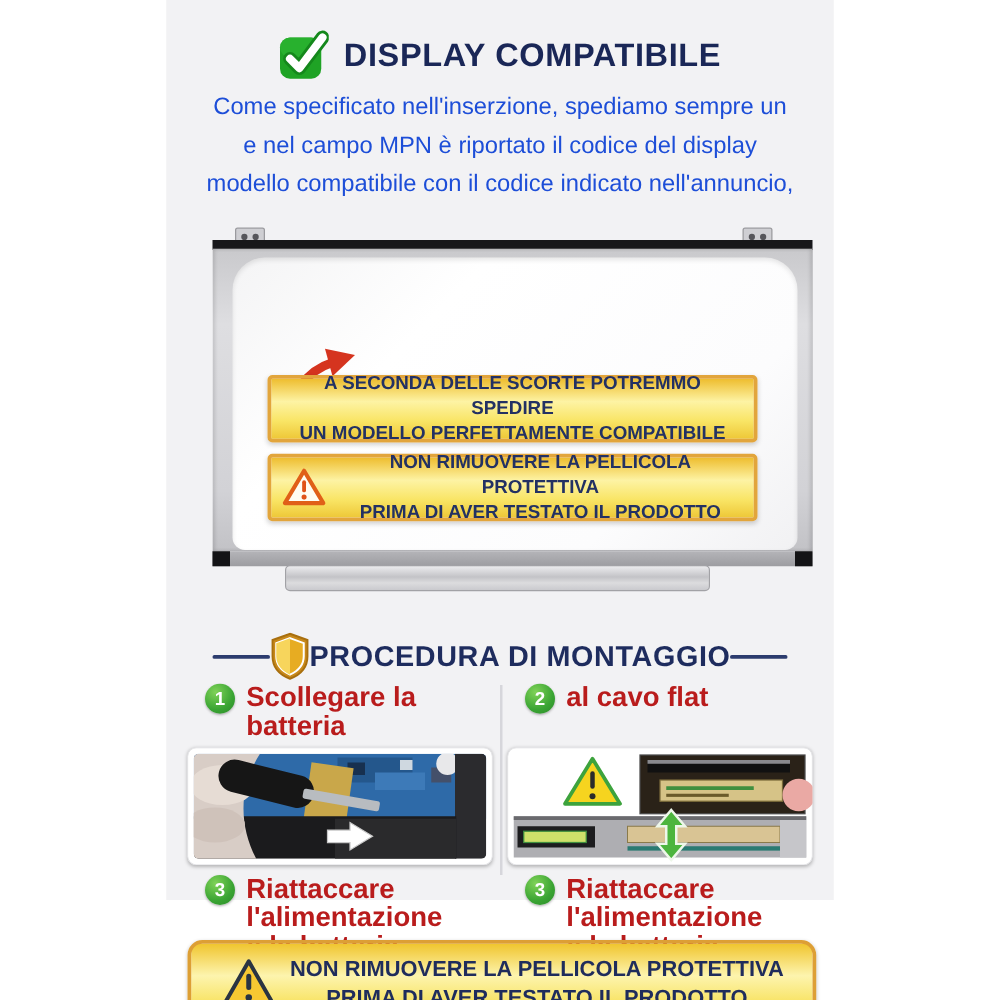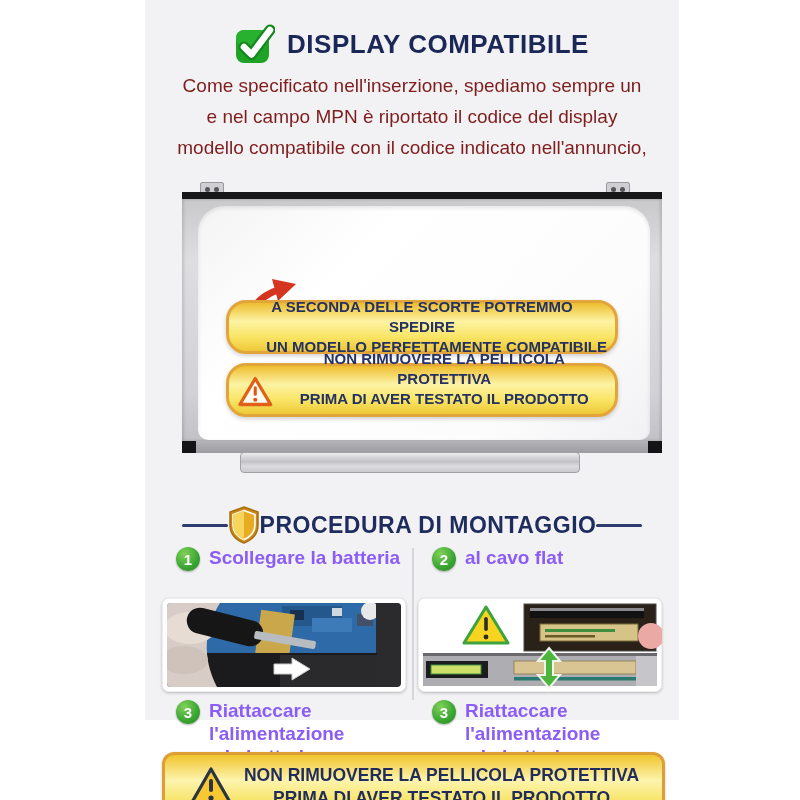--- a/index.html
+++ b/index.html
@@ -1,27 +1,27 @@
 <!DOCTYPE html>
 <html><head>
 <meta charset="utf-8">
 <style>
   * { margin:0; padding:0; box-sizing:border-box; }
   html,body { width:800px; height:800px; background:#ffffff; overflow:hidden;
     font-family:"Liberation Sans","DejaVu Sans",sans-serif; }
   .page { position:relative; width:800px; height:800px; background:#ffffff; }
-  .content { position:absolute; left:145px; top:0; width:534px; height:720px;
+  .content { position:absolute; left:133px; top:0; width:534px; height:720px;
     background:#f2f2f4; }
 
   
   .header-row { position:absolute; top:24px; left:0; width:100%;
     display:flex; align-items:center; justify-content:center; gap:12px; }
   .title { font-size:26px; font-weight:bold; color:#1a2757; letter-spacing:.5px; }
   .intro { position:absolute; top:70px; left:0; width:100%; text-align:center;
-    font-size:19px; line-height:31px; color:#7f1d1d; }
+    font-size:19px; line-height:31px; color:#1d4ed8; }
 
   
   .panel { position:absolute; left:37px; top:182px; width:480px; height:292px; }
   .bracket { position:absolute; top:0; width:24px; height:14px; background:#cfcfd3;
     border:1px solid #9a9a9e; border-radius:2px; display:flex; align-items:center;
     justify-content:center; gap:4px; }
   .bracket i { width:5px; height:5px; border-radius:50%; background:#55555a; }
   .bracket.bl { left:18px; } .bracket.br { left:424px; }
   .lcd-topstrip { position:absolute; top:10px; left:0; width:480px; height:8px;
     background:#17171a; }
@@ -33,24 +33,24 @@
     border-radius:26px 26px 10px 10px; box-shadow:inset 0 2px 4px rgba(0,0,0,.10); }
   .lcd-bottomstrip { position:absolute; top:259px; left:0; width:480px; height:12px;
     background:linear-gradient(180deg,#b4b4b8,#9d9da1); }
   .lcd-cap { position:absolute; top:259px; width:14px; height:12px; background:#141416; }
   .lcd-cap.cl { left:0; } .lcd-cap.cr { left:466px; }
   .lcd-foil { position:absolute; top:270px; left:58px; width:340px; height:21px;
     background:linear-gradient(180deg,#ececee,#c3c3c7 45%,#dcdcde 70%,#cacace);
     border:1px solid #a2a2a6; border-radius:4px; }
 
   .panel-banner { position:absolute; left:44px; width:392px;
-    border:3px solid #e2a53c; border-radius:20px; text-align:center;
+    border:3px solid #e2a53c; border-radius:4px; text-align:center;
     background:linear-gradient(180deg,#eebd2e,#fdf3a4 38%,#f9e566 70%,#eec838);
     color:#233163; font-weight:bold; font-size:15px; line-height:20px;
-    display:flex; align-items:flex-end; justify-content:center; gap:8px;
+    display:flex; align-items:center; justify-content:center; gap:8px;
     box-shadow:0 2px 4px rgba(0,0,0,.18); padding:5px 8px; }
   .banner-stock { top:118px; height:54px; flex-direction:column; gap:0; }
   .banner-film  { top:181px; height:54px; }
   .banner-film .txt { display:flex; flex-direction:column; }
   .red-arrow { position:absolute; left:50px; top:95px; }
 
   
   .proc-header { position:absolute; top:506px; left:0; width:100%;
     display:flex; align-items:center; justify-content:center; gap:0; }
   .rule { width:46px; height:3px; background:#2c3c6e; border-radius:2px; }
@@ -59,21 +59,21 @@
   .steps { position:absolute; top:546px; left:17px; width:500px; }
   .steps-grid { display:grid; grid-template-columns:244px 244px; column-gap:12px; }
   .col-divider { position:absolute; left:250px; top:2px; width:2px; height:152px;
     background:#d6d6db; }
   .step { display:flex; gap:9px; padding-left:14px; height:52px; align-items:flex-start; }
   .step.s3 { margin-top:7px; height:48px; }
   .badge { flex:0 0 auto; width:24px; height:24px; border-radius:50%; margin-top:1px;
     background:radial-gradient(circle at 35% 28%,#7fd257,#3aa433 60%,#2a8a28);
     color:#fff; font-weight:bold; font-size:15px; display:flex; align-items:center;
     justify-content:center; box-shadow:0 1px 2px rgba(0,0,0,.3); }
-  .step-text { font-size:19px; font-weight:bold; color:#8b5cf6; line-height:23px; }
+  .step-text { font-size:22px; font-weight:bold; color:#b91c1c; line-height:23px; }
   .photo { border-radius:7px; box-shadow:0 1px 3px rgba(0,0,0,.25); display:block; }
 
   
   .footer-banner { position:absolute; top:752px; left:17px; width:503px; height:70px;
     border:3px solid #dd9f35; border-radius:12px;
     background:linear-gradient(180deg,#f0c52e,#fdf4ae 40%,#f8e468 72%,#eec838);
     display:flex; align-items:center; justify-content:center; gap:10px;
     padding:6px 10px; box-shadow:0 1px 3px rgba(0,0,0,.2); }
   .footer-banner .txt { display:flex; flex-direction:column; text-align:center;
     font-size:17.5px; font-weight:bold; color:#1f2c5c; line-height:23px; }

